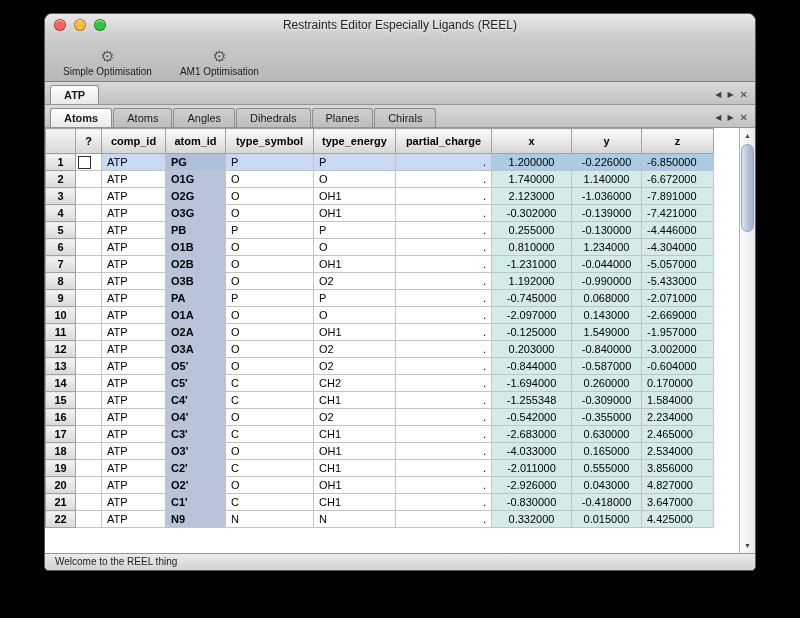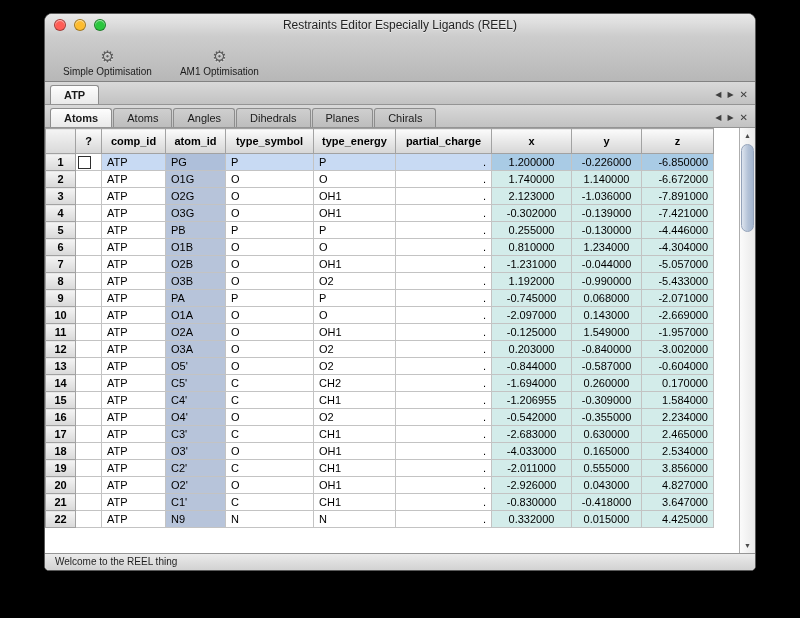--- a/index.html
+++ b/index.html
@@ -58,23 +58,23 @@
   .grid td{ height:17px; border:1px solid #c3c3c3; padding:0 5px; color:#000;
     background:#fff; }
   .col-q{ width:26px; }
   .col-comp_id{ width:64px; }
   .col-atom_id{ width:60px; }
   .col-type_symbol{ width:88px; }
   .col-type_energy{ width:82px; }
   .col-partial_charge{ width:96px; text-align:right; }
   .col-x{ width:80px; text-align:center; }
   .col-y{ width:70px; text-align:center; }
-  .col-z{ width:72px; text-align:right; }
+  .col-z{ width:72px; }
   thead .col-partial_charge, thead .col-x, thead .col-y, thead .col-z{ text-align:center; }
-  td.col-atom_id{ background:var(--col-atom-id-bg); }
+  td.col-atom_id{ background:var(--col-atom-id-bg);font-weight:bold; }
   td.col-x, td.col-y, td.col-z{ background:var(--col-xyz-bg); }
   tr.selected td{ background:var(--sel-row-bg); }
   tr.selected td.col-atom_id{ background:var(--sel-atom-id-bg); }
   tr.selected td.col-x, tr.selected td.col-y, tr.selected td.col-z{ background:var(--sel-xyz-bg); }
   tr.selected td.col-q{ background:#fff; padding:0 2px; }
   .cellbox{ display:inline-block; width:13px; height:13px; background:#fff;
     border:1px solid #2e2e2e; vertical-align:middle; }
 
   
   .vscroll{ position:absolute; top:0; right:0; bottom:0; width:16px;
@@ -330,21 +330,21 @@
             <td class="col-z">0.170000</td>
           </tr>
           <tr>
             <th class="rownum">15</th>
             <td class="col-q"></td>
             <td class="col-comp_id">ATP</td>
             <td class="col-atom_id">C4'</td>
             <td class="col-type_symbol">C</td>
             <td class="col-type_energy">CH1</td>
             <td class="col-partial_charge">.</td>
-            <td class="col-x">-1.206955</td>
+            <td class="col-x">-1.255348</td>
             <td class="col-y">-0.309000</td>
             <td class="col-z">1.584000</td>
           </tr>
           <tr>
             <th class="rownum">16</th>
             <td class="col-q"></td>
             <td class="col-comp_id">ATP</td>
             <td class="col-atom_id">O4'</td>
             <td class="col-type_symbol">O</td>
             <td class="col-type_energy">O2</td>

